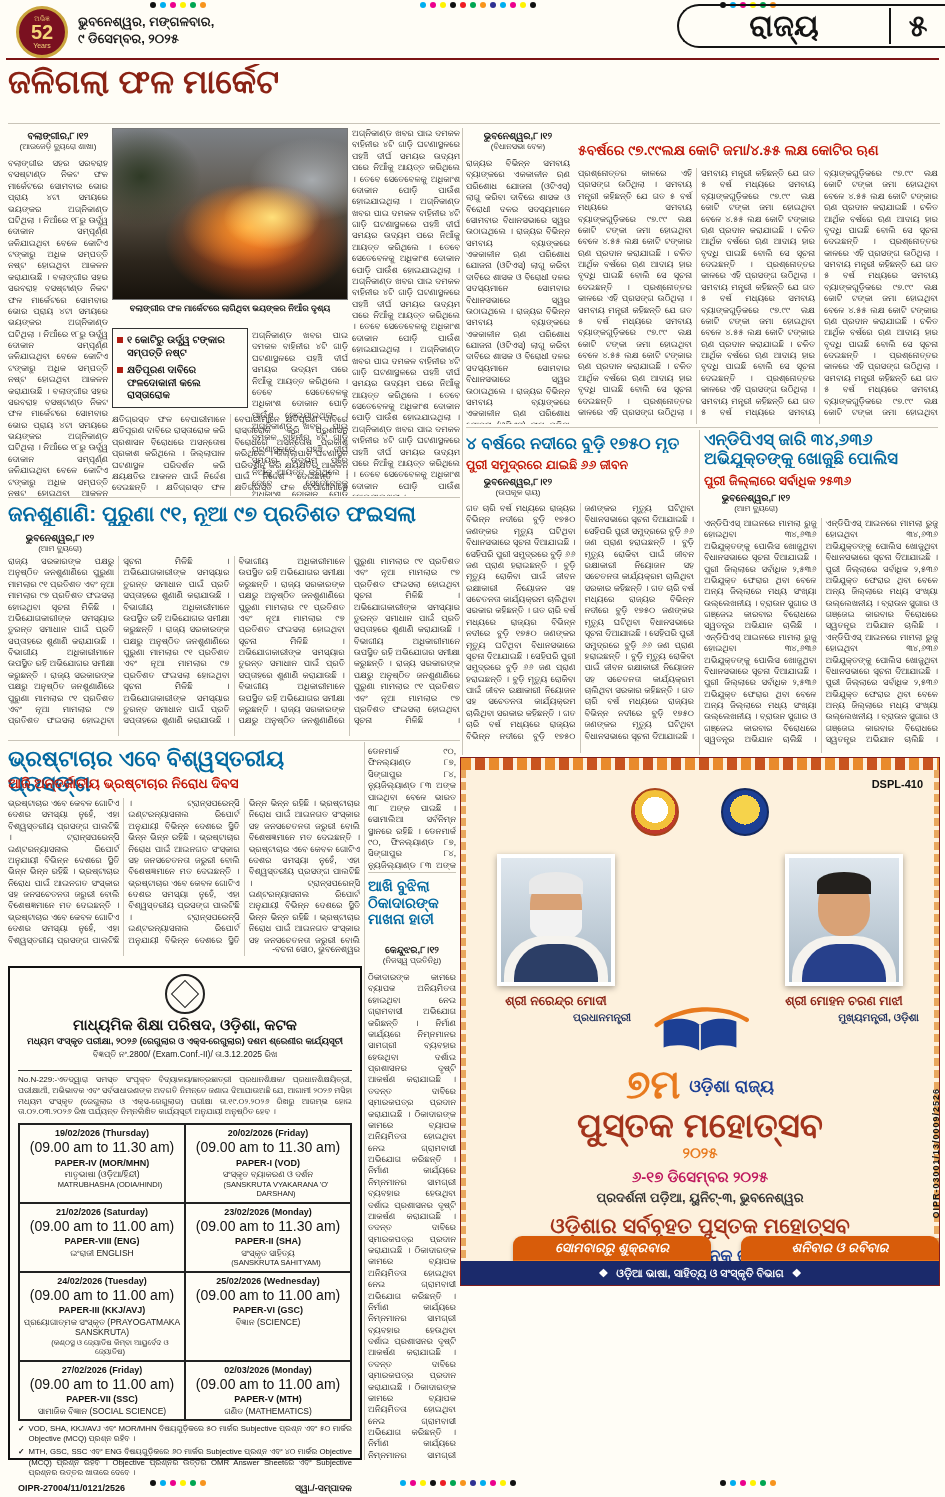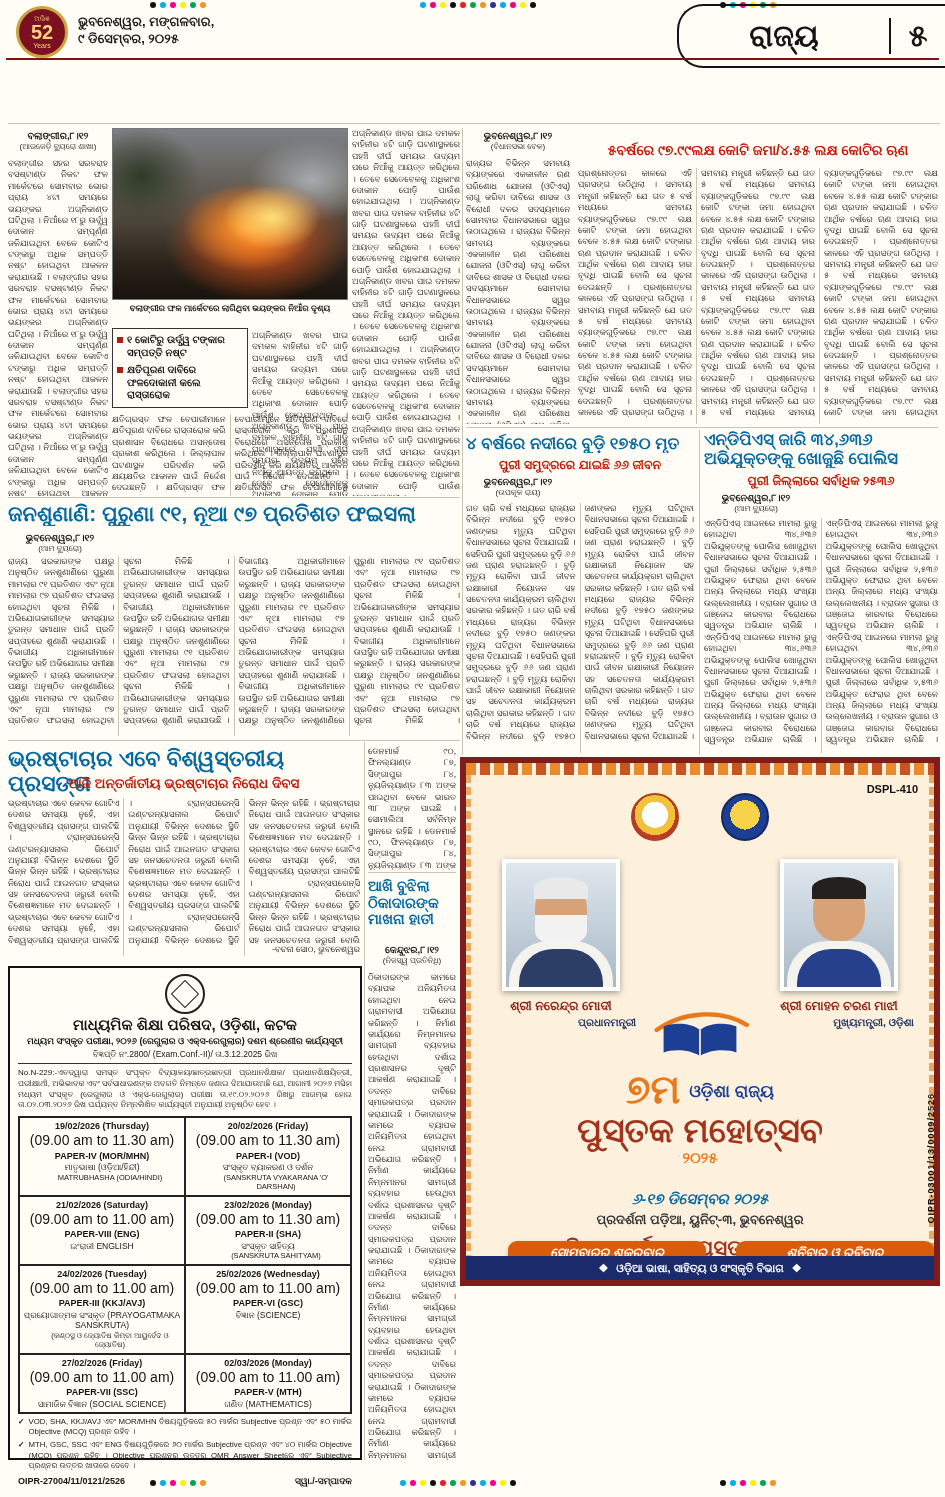--- a/index.html
+++ b/index.html
@@ -15,34 +15,34 @@
 
   
   .masthead-rule { position:absolute; left:6px; right:6px; top:58px; border-top:2.5px solid #7c1414; }
   .logo-ring { position:absolute; left:16px; top:6px; width:52px; height:52px; border-radius:50%;
                background:#7a1020; border:3px solid #caa53d; display:flex; flex-direction:column;
                align-items:center; justify-content:center; color:#f4d57a; }
   .logo-ring .lt { font-size:7px; line-height:1; }
   .logo-ring .ln { font-size:20px; font-weight:bold; line-height:1; }
   .logo-ring .ll { font-size:7px; line-height:1; }
   .mast-date { position:absolute; left:78px; top:14px; font-weight:bold; font-size:13px; line-height:1.3; color:#1a1a1a; }
-  .section-box { position:absolute; right:0; top:4px; width:268px; height:64px;
+  .section-box { position:absolute; right:0; top:4px; width:268px; height:44px;
                  border:2.5px solid #141414; border-right:0; border-radius:26px 0 0 26px;
                  display:flex; align-items:center; }
   .section-box .sec { flex:1; text-align:center; font-size:30px; font-weight:bold; }
   .section-box .vdiv { width:2px; height:36px; background:#141414; }
   .section-box .pg { width:54px; text-align:center; font-size:30px; font-weight:bold; }
 
   
   .hl-fire { left:8px; top:64px; width:356px; font-size:33px; font-weight:bold; color:#8a2214;
              line-height:1.1; white-space:nowrap; overflow:hidden; }
   .hl-bank { left:368px; top:66px; width:572px; font-size:27px; font-weight:bold; color:#1c3f94;
              line-height:1.1; white-space:nowrap; overflow:hidden; }
   .hl-mid  { font-weight:bold; color:#0369a1; line-height:1.15; overflow:hidden; }
-  .subhead-red { color:#c21807; font-weight:bold; text-align:center; overflow:hidden; }
+  .subhead-red { color:#c21807; font-weight:bold; overflow:hidden; }
 
   .dateline { font-weight:bold; font-size:9.5px; text-align:center; }
   .credit   { font-size:8px; text-align:center; color:#222; }
 
   .body-text { font-size:8.5px; line-height:1.34; text-align:justify; color:#151515; overflow:hidden; }
   .cols-2 { column-count:2; column-gap:9px; column-rule:1px solid #c9c4b8; column-fill:auto; }
   .cols-3 { column-count:3; column-gap:9px; column-rule:1px solid #c9c4b8; column-fill:auto; }
   .cols-4 { column-count:4; column-gap:9px; column-rule:1px solid #c9c4b8; column-fill:auto; }
 
   .hairline-v { position:absolute; width:1px; background:#c9c4b8; }
@@ -64,36 +64,36 @@
   .infobox .bullet { width:6px; height:6px; background:#b01d12; margin-top:3px; flex:0 0 auto; }
 
   
   .exam-box { left:8px; top:966px; width:354px; height:494px; border:2px solid #111;
               background:#fffdf6; padding:6px 8px; font-size:8px; }
   .exam-logo { width:40px; height:40px; border:2px solid #222; border-radius:50%; margin:0 auto 2px;
                display:flex; align-items:center; justify-content:center; }
   .exam-logo .inner { width:20px; height:20px; border:1.5px solid #222; transform:rotate(45deg); }
   .exam-title { text-align:center; font-size:15px; font-weight:bold; margin-top:1px; }
   .exam-sub1 { text-align:center; font-size:9px; font-weight:bold; margin-top:2px; }
-  .exam-sub2 { text-align:center; font-size:8.5px; margin-top:2px; border-bottom:1px solid #333; padding-bottom:3px; }
+  .exam-sub2 { text-align:center; font-size:8.5px; margin-top:2px; border-bottom:1px solid #333; padding-bottom:10px; }
   .exam-para { font-size:8px; line-height:1.35; text-align:justify; margin-top:4px; }
   .exam-grid { display:grid; grid-template-columns:1fr 1fr; margin-top:5px; border:1px solid #222; }
   .exam-cell { border:0.5px solid #222; padding:3px 2px; text-align:center; line-height:1.25; min-height:58px; }
   .exam-cell .d { font-weight:bold; font-size:9px; }
   .exam-cell .t { font-size:14px; }
   .exam-cell .p { font-weight:bold; font-size:9px; margin-top:1px; }
   .exam-cell .s1 { font-size:8.5px; }
   .exam-cell .s2 { font-size:7.5px;margin-left:16px; }
   .exam-note { display:flex; gap:4px; font-size:7.8px; line-height:1.3; text-align:justify; margin-top:3px; }
   .exam-note .chk { font-weight:bold; }
   .exam-footer { display:flex; justify-content:space-between; font-weight:bold; font-size:9px; margin-top:5px; }
 
   
   .ad { left:460px; top:757px; width:480px; height:529px; background:#fdf1dd;
-        border:6px solid #7f1d1d; overflow:hidden; }
+        border:1px solid #7f1d1d; overflow:hidden; }
   .ad-topborder { height:12px; width:100%;
         background:repeating-linear-gradient(90deg,#e98b2d 0 10px,#fdf1dd 10px 14px,#c9541f 14px 24px,#fdf1dd 24px 28px); }
   .ad-side { position:absolute; top:12px; bottom:24px; width:5px;
         background:repeating-linear-gradient(180deg,#e9a85e 0 8px,#fdf1dd 8px 12px); }
   .ad-code { position:absolute; right:16px; top:20px; font-weight:bold; font-size:11px; color:#111; }
   .ad-logos { display:flex; justify-content:center; gap:42px; margin-top:18px; }
   .ad-logo1 { width:48px; height:48px; border-radius:50%; background:radial-gradient(circle at 50% 45%, #fff 0 40%, #f3c13a 40% 62%, #c0392b 62% 100%); border:2px solid #a8431c; }
   .ad-logo2 { width:48px; height:48px; border-radius:50%; background:radial-gradient(circle at 50% 45%, #f6d34b 0 45%, #1c3f94 45% 100%); border:2px solid #14295f; }
   .portrait { position:absolute; top:96px; width:118px; height:132px; background:linear-gradient(#dfe7ee,#a9b9c6);
               border:4px solid #fff; box-shadow:0 2px 6px rgba(0,0,0,.35); overflow:hidden; }
@@ -103,21 +103,21 @@
   .portrait .torso { position:absolute; left:50%; bottom:-6px; transform:translateX(-50%); width:104px; height:52px; border-radius:40px 40px 0 0; }
   .portrait .vest { position:absolute; left:50%; bottom:-6px; transform:translateX(-50%); width:84px; height:44px; border-radius:34px 34px 0 0; }
   .p-name { position:absolute; width:150px; text-align:center; font-weight:bold; color:#8a2214; font-size:12.5px; }
   .p-role { position:absolute; width:150px; text-align:right; font-weight:bold; color:#20315e; font-size:10.5px; }
 
   .fest { position:absolute; left:0; right:0; top:248px; text-align:center; }
   .fest-line1 { font-size:17px; font-weight:bold; color:#1c3f94; }
   .fest-line1 .big7 { color:#e87a1e; font-size:40px; vertical-align:-6px; margin-right:4px; }
   .fest-line2 { font-size:34px; font-weight:bold; color:#a3341c; line-height:1.05; }
   .fest-year { font-size:15px; font-weight:bold; color:#e87a1e; }
-  .fest-date { font-size:15px; font-weight:bold; color:#0369a1; margin-top:23px;font-style:italic; }
+  .fest-date { font-size:15px; font-weight:bold; color:#be185d; margin-top:6px; }
   .fest-venue { font-size:13px; font-weight:bold; color:#333; margin-top:4px; }
   .fest-big { font-size:21px; font-weight:bold; color:#a3341c; margin-top:8px; }
   .fest-quote { font-size:16.5px; font-weight:bold; color:#1c3f94; margin-top:8px; }
 
   .time-boxes { position:absolute; left:0; right:0; top:478px; display:flex; justify-content:flex-end; gap:30px;font-style:italic; }
   .time-box { width:198px; border-radius:9px; overflow:hidden; box-shadow:0 2px 4px rgba(0,0,0,.25); }
   .time-box .hd { background:#d85c0a; color:#fff; font-weight:bold; font-size:13px; text-align:center; padding:4px 2px; }
   .time-box .bd { background:#ee7518; color:#fff; font-weight:bold; font-size:12px; text-align:center; padding:5px 2px 7px; line-height:1.45; }
 
   .books-row { position:absolute; left:10px; right:10px; top:606px; height:70px; display:flex; align-items:flex-end; justify-content:space-between; }
@@ -181,20 +181,21 @@
       <div>୯ ଡିସେମ୍ବର, ୨୦୨୫</div>
     </div>
     <div class="section-box">
       <span class="sec">ରାଜ୍ୟ</span>
       <span class="vdiv"></span>
       <span class="pg">୫</span>
     </div>
     <div class="masthead-rule"></div>
   </header>
 
+  <h1 class="abs hl-fire">ଜଳିଗଲା ଫଳ ମାର୍କେଟ</h1>
   <div class="hairline-h" style="left:8px; right:5px; top:123px; width:932px;"></div>
 
   <section>
     <div class="abs" style="left:8px; top:130px; width:100px;">
       <div class="dateline">ବଲାଙ୍ଗୀର,୮।୧୨</div>
       <div class="credit">(ଆରଜେଡ଼ି ବ୍ୟୁରୋ ଶାଖା)</div>
     </div>
     <div class="abs body-text" style="left:8px; top:158px; width:100px; height:338px;">ବଲାଙ୍ଗୀର ସହର ସରବରାହ ବସଷ୍ଟାଣ୍ଡ ନିକଟ ଫଳ ମାର୍କେଟରେ ସୋମବାର ଭୋର ପ୍ରାୟ ୪ଟା ସମୟରେ ଭୟଙ୍କର ଅଗ୍ନିକାଣ୍ଡ ଘଟିଥିଲା । ନିଆଁରେ ୧୮ରୁ ଊର୍ଦ୍ଧ୍ୱ ଦୋକାନ ସମ୍ପୂର୍ଣ୍ଣ ଜଳିଯାଇଥିବା ବେଳେ କୋଟିଏ ଟଙ୍କାରୁ ଅଧିକ ସମ୍ପତ୍ତି ନଷ୍ଟ ହୋଇଥିବା ଆକଳନ କରାଯାଉଛି । ବଲାଙ୍ଗୀର ସହର ସରବରାହ ବସଷ୍ଟାଣ୍ଡ ନିକଟ ଫଳ ମାର୍କେଟରେ ସୋମବାର ଭୋର ପ୍ରାୟ ୪ଟା ସମୟରେ ଭୟଙ୍କର ଅଗ୍ନିକାଣ୍ଡ ଘଟିଥିଲା । ନିଆଁରେ ୧୮ରୁ ଊର୍ଦ୍ଧ୍ୱ ଦୋକାନ ସମ୍ପୂର୍ଣ୍ଣ ଜଳିଯାଇଥିବା ବେଳେ କୋଟିଏ ଟଙ୍କାରୁ ଅଧିକ ସମ୍ପତ୍ତି ନଷ୍ଟ ହୋଇଥିବା ଆକଳନ କରାଯାଉଛି । ବଲାଙ୍ଗୀର ସହର ସରବରାହ ବସଷ୍ଟାଣ୍ଡ ନିକଟ ଫଳ ମାର୍କେଟରେ ସୋମବାର ଭୋର ପ୍ରାୟ ୪ଟା ସମୟରେ ଭୟଙ୍କର ଅଗ୍ନିକାଣ୍ଡ ଘଟିଥିଲା । ନିଆଁରେ ୧୮ରୁ ଊର୍ଦ୍ଧ୍ୱ ଦୋକାନ ସମ୍ପୂର୍ଣ୍ଣ ଜଳିଯାଇଥିବା ବେଳେ କୋଟିଏ ଟଙ୍କାରୁ ଅଧିକ ସମ୍ପତ୍ତି ନଷ୍ଟ ହୋଇଥିବା ଆକଳନ କରାଯାଉଛି । ବଲାଙ୍ଗୀର ସହର ସରବରାହ ବସଷ୍ଟାଣ୍ଡ ନିକଟ ଫଳ ମାର୍କେଟରେ ସୋମବାର ଭୋର ପ୍ରାୟ ୪ଟା ସମୟରେ ଭୟଙ୍କର ଅଗ୍ନିକାଣ୍ଡ ଘଟିଥିଲା । ନିଆଁରେ ୧୮ରୁ ଊର୍ଦ୍ଧ୍ୱ ଦୋକାନ ସମ୍ପୂର୍ଣ୍ଣ ଜଳିଯାଇଥିବା ବେଳେ କୋଟିଏ ଟଙ୍କାରୁ ଅଧିକ ସମ୍ପତ୍ତି ନଷ୍ଟ ହୋଇଥିବା ଆକଳନ କରାଯାଉଛି ।</div>
     <div class="abs fire-photo"></div>
     <div class="abs photo-caption">ବଲାଙ୍ଗୀର ଫଳ ମାର୍କେଟରେ ଲାଗିଥିବା ଭୟଙ୍କର ନିଆଁର ଦୃଶ୍ୟ</div>

